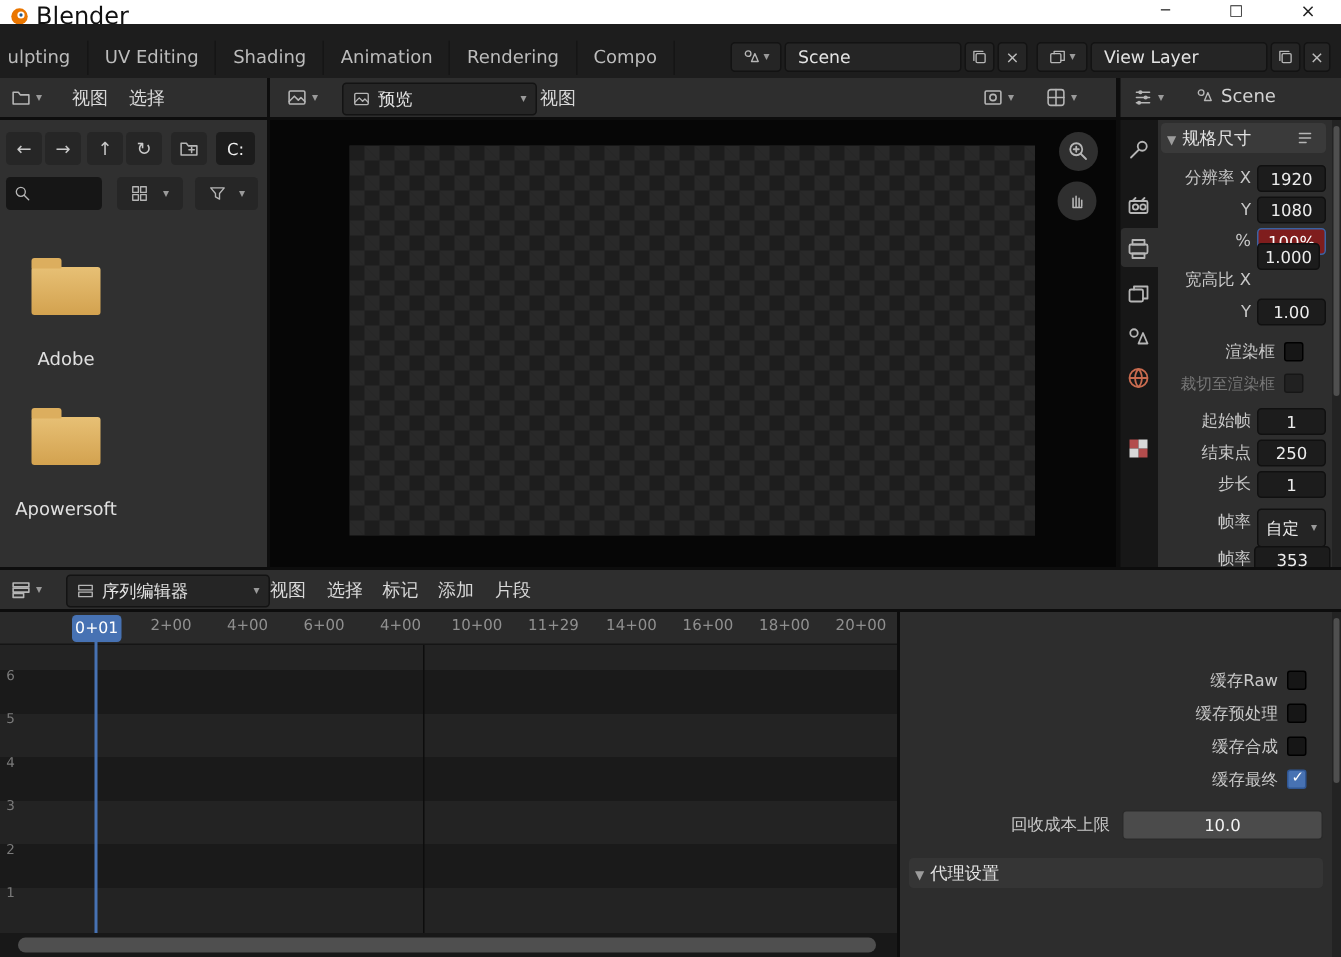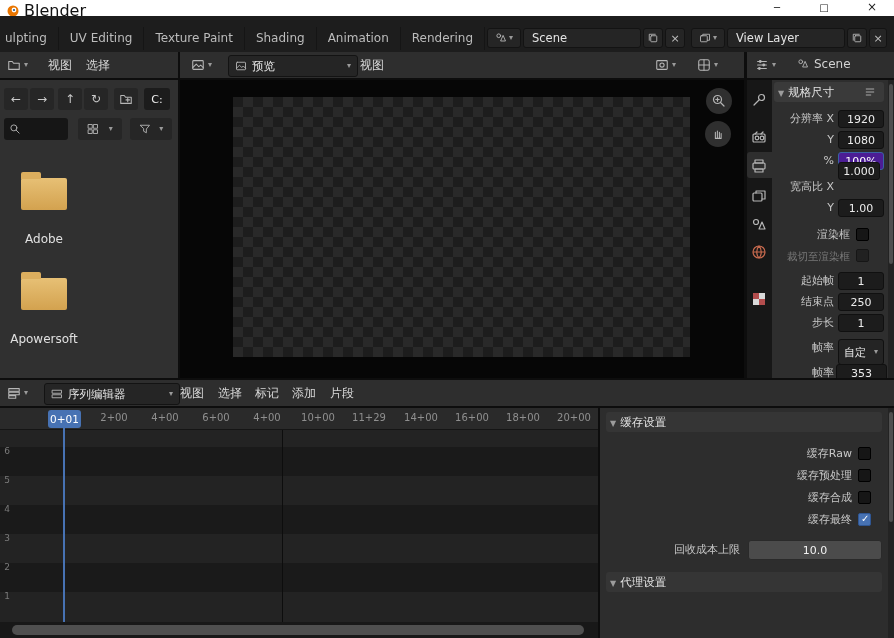--- a/index.html
+++ b/index.html
@@ -32,21 +32,21 @@
   .navb{position:absolute;width:24px;height:22px;background:#262626;border-radius:3px;display:flex;align-items:center;
         justify-content:center;color:#c9c9c9;font-size:12px;}
   .folder-icon{position:absolute;width:46px;height:32px;background:linear-gradient(#e7c075,#d3a24f);border-radius:2px;}
   .folder-icon::before{content:"";position:absolute;top:-6px;left:0;width:20px;height:7px;
         background:#dcae5e;border-radius:2px 2px 0 0;}
   .flabel{position:absolute;width:80px;text-align:center;font-size:12px;color:#e0e0e0;}
   
   .plabel{position:absolute;text-align:right;font-size:11px;color:#c8c8c8;height:18px;line-height:18px;}
   .fld{position:absolute;height:18px;background:#1c1c1c;border:1px solid #101010;border-radius:3px;font-size:11px;
        color:#ececec;display:flex;align-items:center;justify-content:center;box-sizing:border-box;}
-  .fld.slider{background:#4c1d95;border-color:#3a62a3;color:#fff;}
+  .fld.slider{background:#7f1d1d;border-color:#3a62a3;color:#fff;}
   .fld.dd{background:#242424;justify-content:space-between;padding:12px 5px;}
   .cb{position:absolute;width:13px;height:13px;border-radius:2px;background:#161616;border:1px solid #000;box-sizing:border-box;}
   .cb.checked{background:#4772b3;border-color:#2f5693;}
   .cb.checked::after{content:"✓";color:#fff;font-size:10px;position:absolute;left:2px;top:-1px;}
   .phead{position:absolute;font-size:11.5px;color:#e2e2e2;}
   .tri{color:#9c9c9c;font-size:8px;margin-right:4px;}
   
   .rlab{position:absolute;top:4px;width:40px;text-align:center;font-size:10px;color:#8f8f8f;}
   .cfbox{position:absolute;left:48px;top:2px;width:33px;height:18px;background:#4772b3;border-radius:3px;color:#fff;
          font-size:10.5px;display:flex;align-items:center;justify-content:center;}
@@ -70,21 +70,20 @@
     <span class="ttext">Blender</span>
     <span class="wc" style="left:762px">─</span>
     <span class="wc" style="left:809px">□</span>
     <span class="wc" style="left:857px;font-size:12px">×</span>
   </div>
 
   <div class="ab" style="left:0;top:16px;width:894px;height:36px;background:#1d1d1d"></div>
   <div class="ab tabs" style="left:-6px;top:27px;width:492px;height:23px">
     <div class="tab">ulpting</div>
     <div class="tab">UV Editing</div>
-    <div class="tab">Texture Paint</div>
     <div class="tab">Shading</div>
     <div class="tab">Animation</div>
     <div class="tab">Rendering</div>
     <div class="tab">Compo</div>
   </div>
   <div class="ab tdd" style="left:487px;top:28px;width:34px">
     <span>
         <svg class="ic" width="12" height="12" viewBox="0 0 16 16">
           <circle cx="5" cy="5" r="2.5"></circle>
           <path d="M11 5 L14 12 H8 Z"></path>
@@ -455,23 +454,20 @@
   </div>
   <div class="ab" style="left:63px;top:428px;width:2px;height:194px;background:#4772b3"></div>
 
   <div class="ab" style="left:0;top:622px;width:598px;height:16px;background:#181818">
     <span class="sthumb" style="left:12px;top:3px;width:572px;height:10px"></span>
   </div>
 
   <div class="ab hline" style="left:598px;top:408px;width:2px;height:230px"></div>
 
   <div class="ab" style="left:600px;top:408px;width:288px;height:230px;background:#2d2d2d;overflow:hidden">
-    <div class="ab" style="left:6px;top:4px;width:276px;height:20px;background:#353535;border-radius:3px">
-      <span class="phead" style="left:4px;top:3px"><span class="tri">▼</span><span>缓存设置</span></span>
-    </div>
 
     <span class="clabel" style="left:0;top:38px;width:252px">缓存Raw</span>
     <span class="cb" style="left:258px;top:39px"></span>
     <span class="clabel" style="left:0;top:60px;width:252px">缓存预处理</span>
     <span class="cb" style="left:258px;top:61px"></span>
     <span class="clabel" style="left:0;top:82px;width:252px">缓存合成</span>
     <span class="cb" style="left:258px;top:83px"></span>
     <span class="clabel" style="left:0;top:104px;width:252px">缓存最终</span>
     <span class="cb checked" style="left:258px;top:105px"></span>
 

